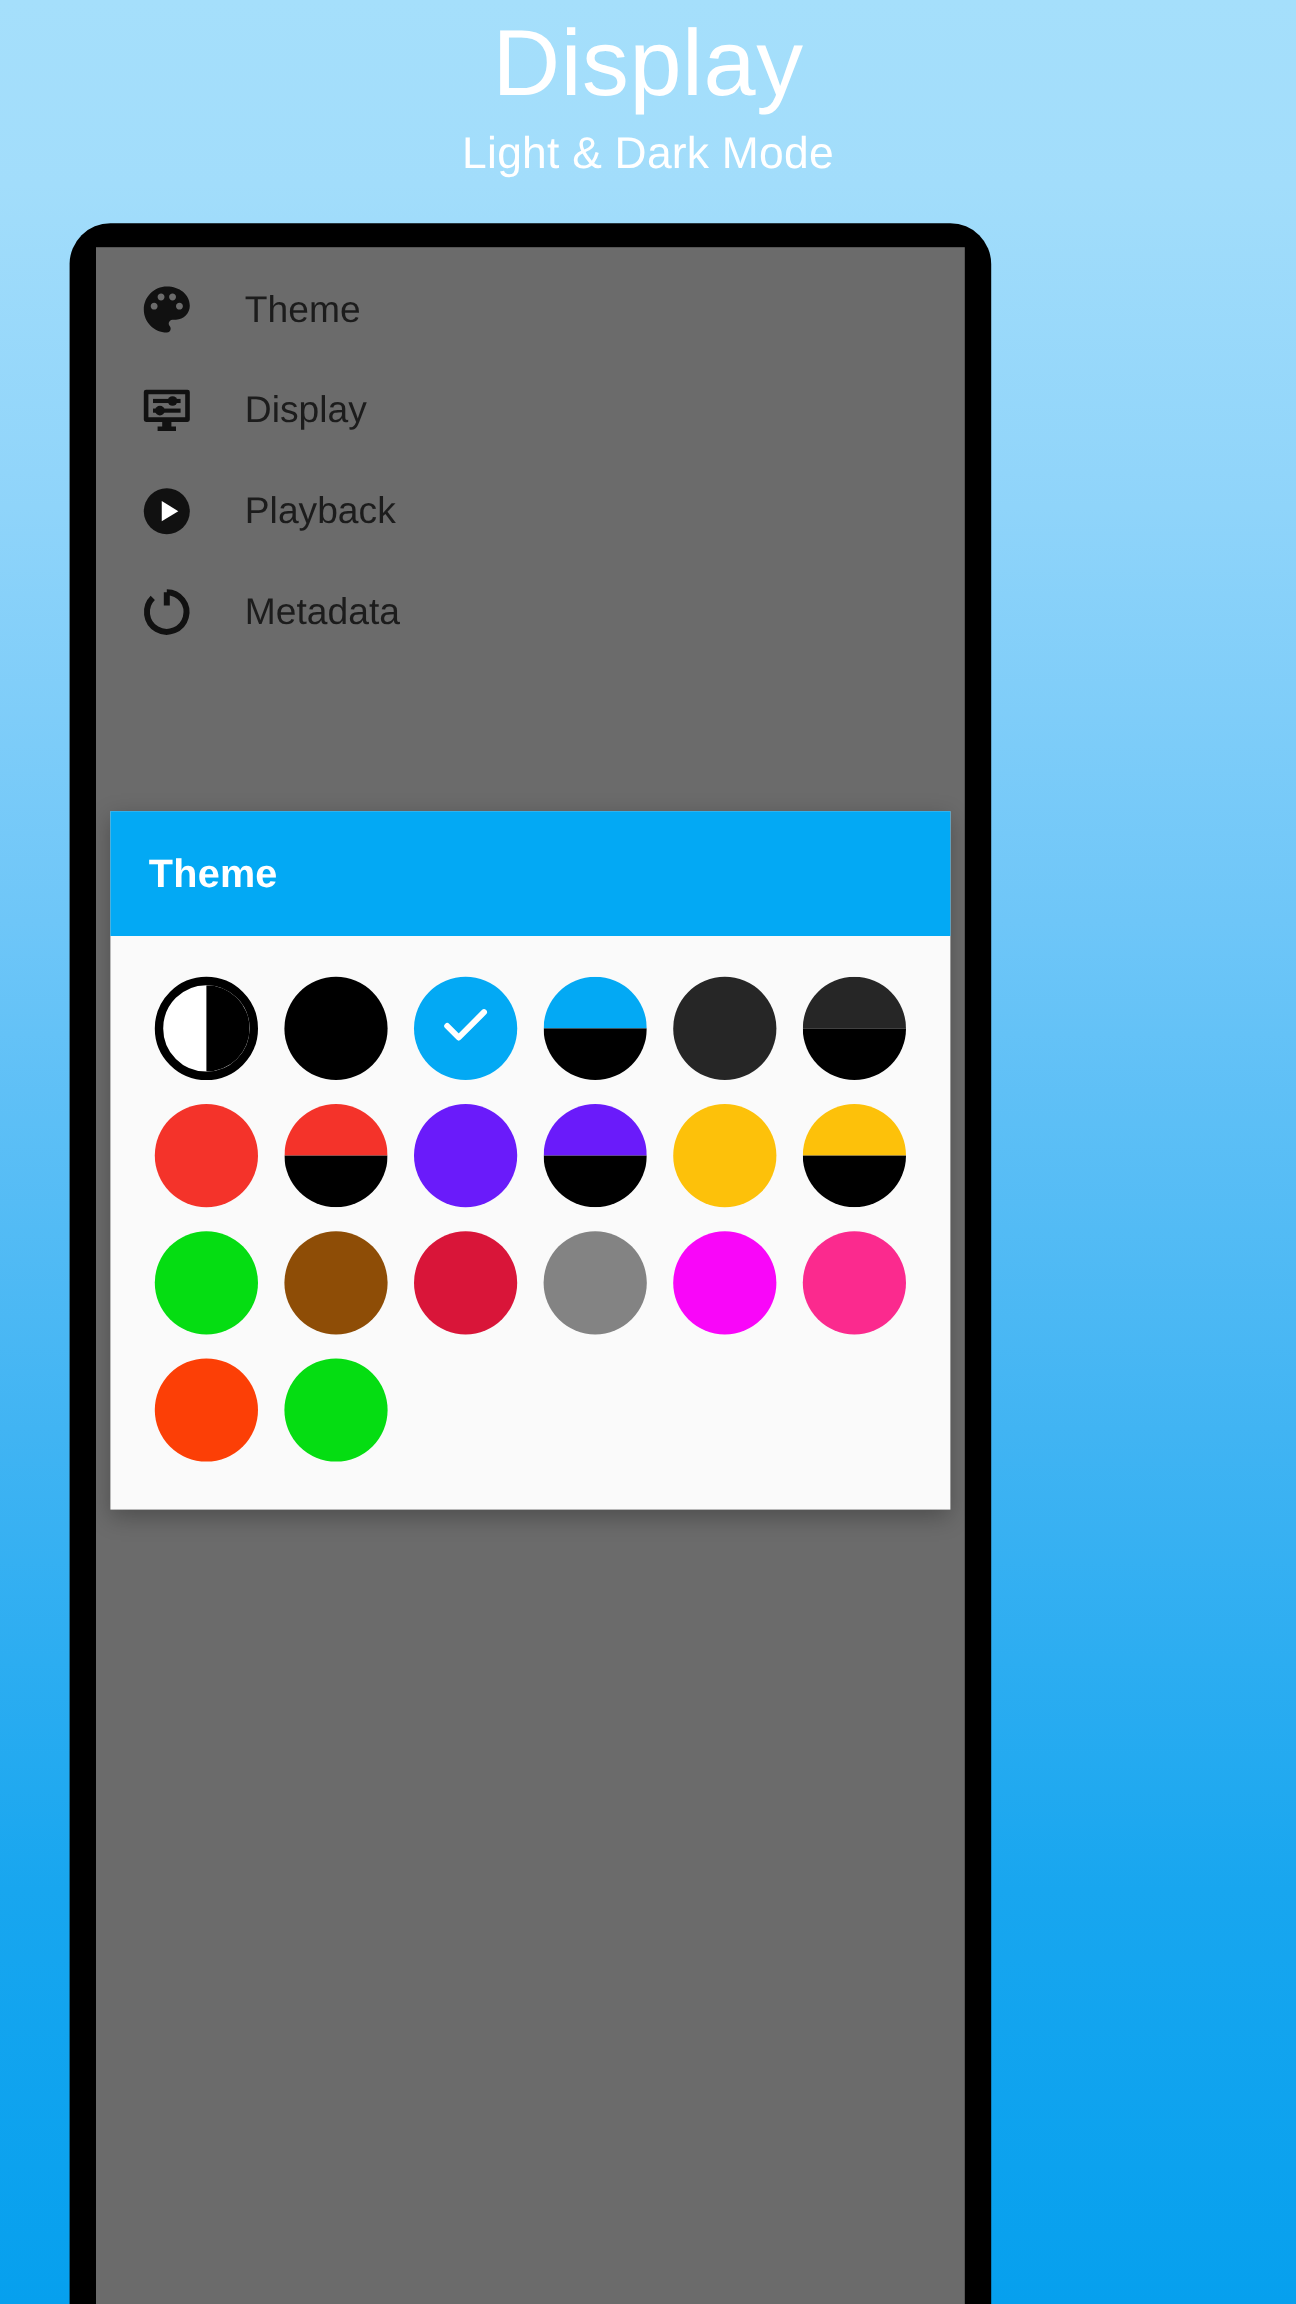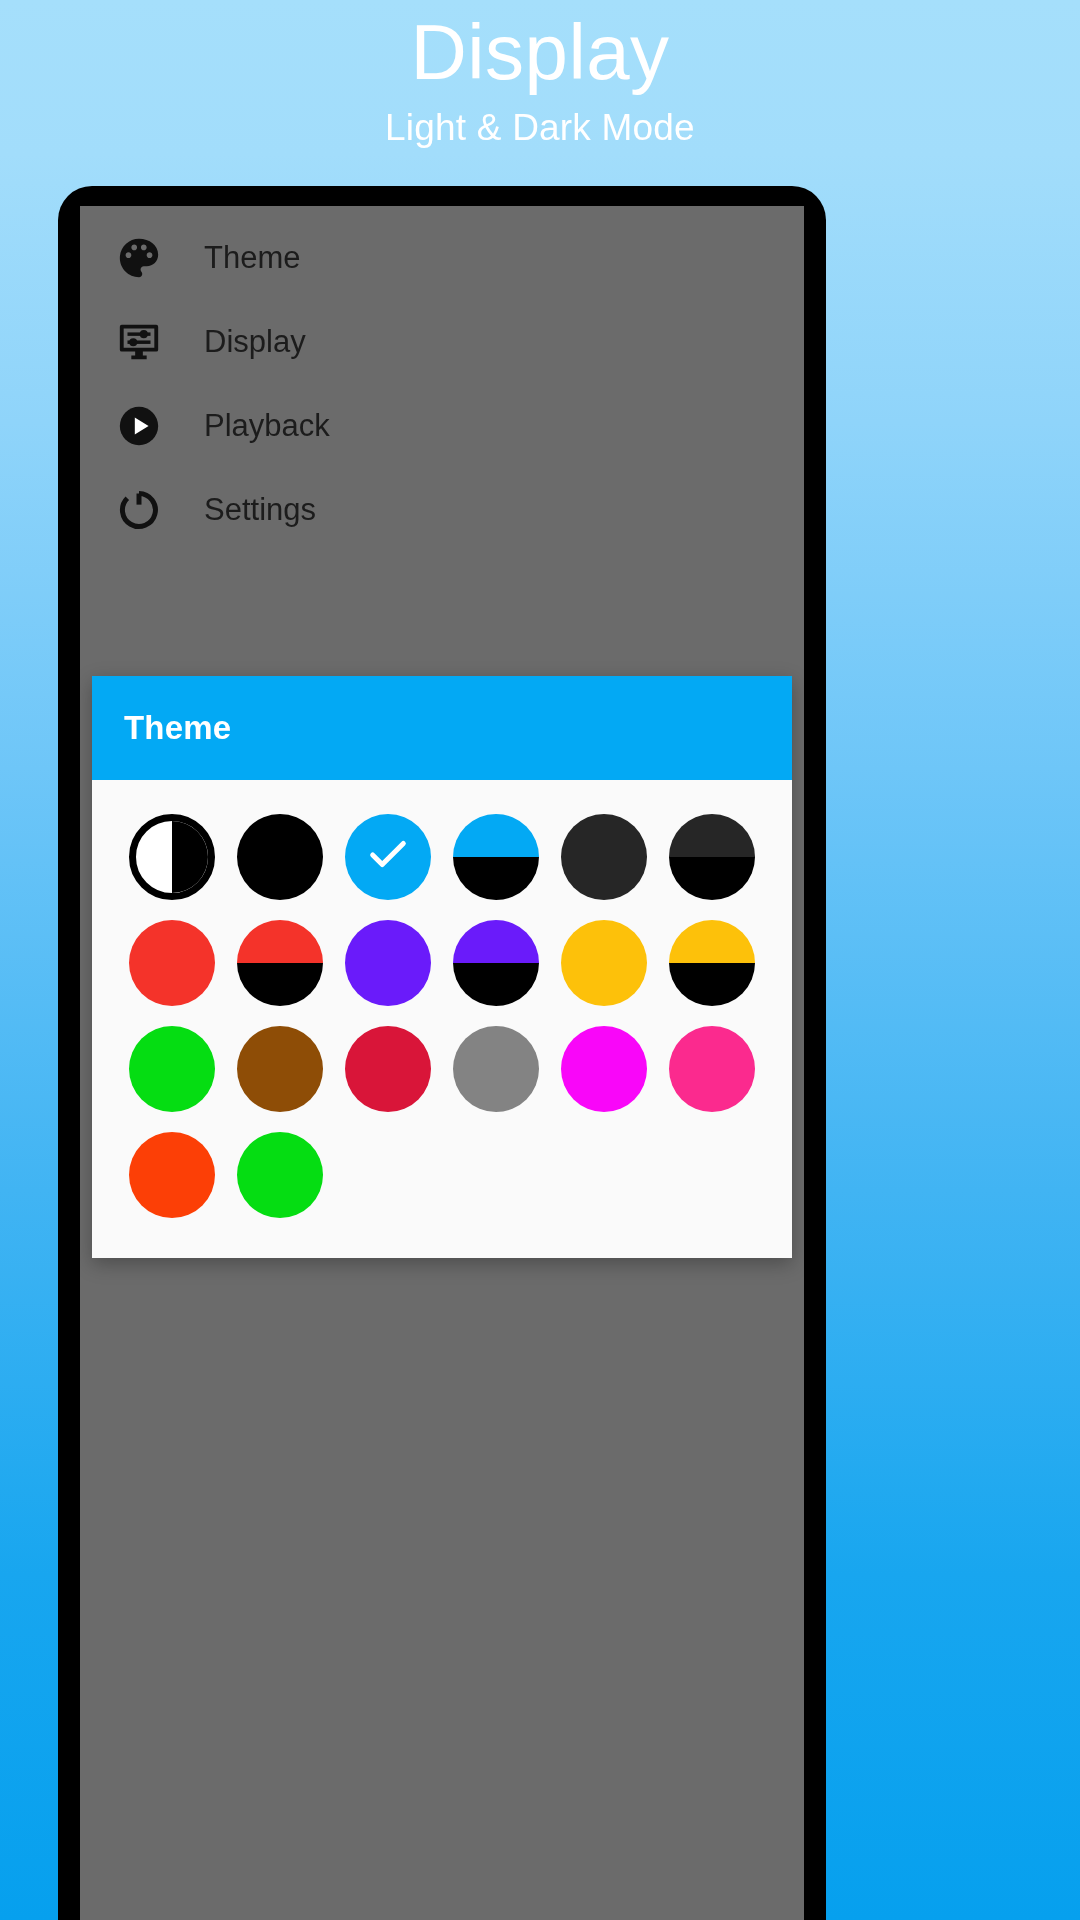--- a/index.html
+++ b/index.html
@@ -231,21 +231,21 @@
         <span class="settings-label">Playback</span>
       </div>
 
       <div class="settings-row">
         <span class="settings-icon">
           <svg width="46" height="46" viewBox="0 0 24 24" fill="none" stroke="#111111" stroke-width="2.6" stroke-linecap="butt">
             <path d="M12 3.4a8.6 8.6 0 1 1-6.1 2.5"></path>
             <path d="M12 3.4 V 9.2" stroke-width="2.6"></path>
           </svg>
         </span>
-        <span class="settings-label">Settings</span>
+        <span class="settings-label">Metadata</span>
       </div>
 
     </div>
 
     <div class="dialog">
       <div class="dialog-header">
         <span class="dialog-title">Theme</span>
       </div>
       <div class="dialog-body">
         <div class="swatch-grid" id="swatch-grid">

